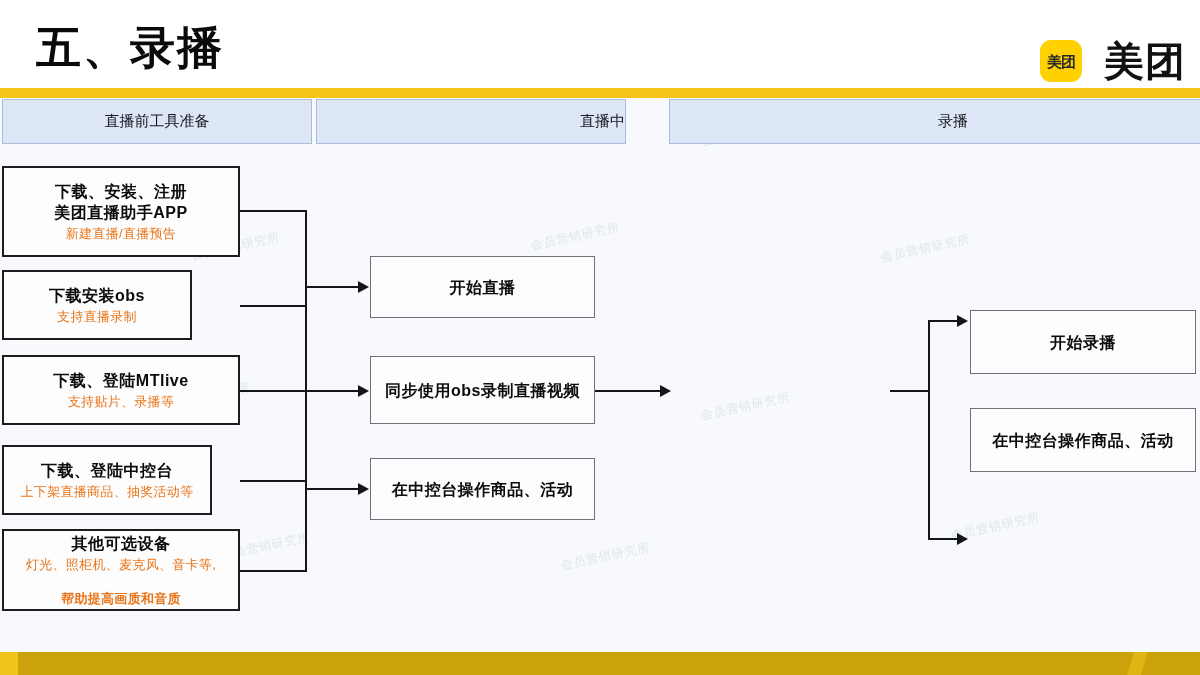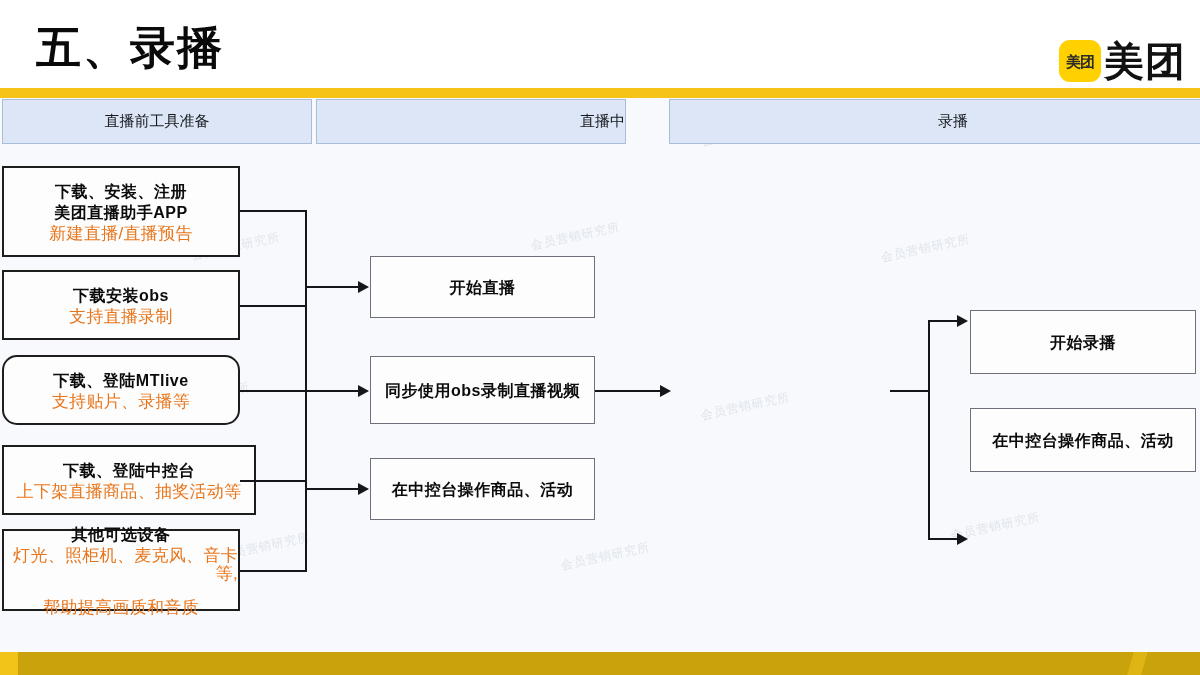--- a/index.html
+++ b/index.html
@@ -21,21 +21,21 @@
     position:absolute;left:36px;top:22px;
     font-size:45px;line-height:52px;
     font-weight:bold;color:#0a0a0a;
     letter-spacing:2px;
     white-space:nowrap;
   }
 
   
   .brand{
     position:absolute;right:14px;top:40px;
-    display:flex;align-items:center;gap:3px;
+    display:flex;align-items:center;gap:22px;
   }
   .brand-mark{
     width:42px;height:42px;border-radius:11px;
     background:#FFD100;
     display:flex;align-items:center;justify-content:center;
     font-size:15px;font-weight:bold;color:#2b2b2b;
     line-height:1;letter-spacing:-1px;
   }
   .brand-text{
     font-size:40px;font-weight:bold;color:#111;
@@ -92,30 +92,30 @@
     font-size:15px;color:#15181d;
   }
 
   
   .node{
     position:absolute;
     background:#FDFDFD;
     border:2px solid #1d1d1d;
     display:flex;flex-direction:column;
     align-items:center;justify-content:center;
-    text-align:right;
+    text-align:left;
     box-sizing:border-box;
   }
   .node.thin{border:1px solid #6e7179;}
   .node .ttl{
     font-size:16px;font-weight:bold;color:#0b0b0b;
     line-height:21px;letter-spacing:.5px;
   }
   .node .sub{
-    font-size:17px;color:#E8751A;
+    font-size:13px;color:#E8751A;
     line-height:18px;margin-top:2px;letter-spacing:.3px;
   }
 
   
   .ln{position:absolute;background:#15161a;}
   .ln.h{height:2px;}
   .ln.v{width:2px;}
   .arrow{
     position:absolute;
     width:0;height:0;
@@ -163,39 +163,39 @@
     <div class="phase" style="left:630px;width:566px;margin-left:39px;">
       <span>录播</span>
     </div>
 
     <div class="node" style="left:2px;top:68px;width:238px;height:91px;">
       <div class="ttl">下载、安装、注册</div>
       <div class="ttl">美团直播助手APP</div>
       <div class="sub">新建直播/直播预告</div>
     </div>
 
-    <div class="node" style="left:2px;top:172px;width:238px;height:70px;">
+    <div class="node" style="left:2px;top:172px;width:190px;height:70px;">
       <div class="ttl">下载安装obs</div>
       <div class="sub">支持直播录制</div>
     </div>
 
-    <div class="node" style="left:2px;top:257px;width:238px;height:70px;border-radius:15px;">
+    <div class="node" style="left:2px;top:257px;width:238px;height:70px;">
       <div class="ttl">下载、登陆MTlive</div>
       <div class="sub">支持贴片、录播等</div>
     </div>
 
-    <div class="node" style="left:2px;top:347px;width:254px;height:70px;">
+    <div class="node" style="left:2px;top:347px;width:210px;height:70px;">
       <div class="ttl">下载、登陆中控台</div>
       <div class="sub">上下架直播商品、抽奖活动等</div>
     </div>
 
     <div class="node" style="left:2px;top:431px;width:238px;height:82px;">
       <div class="ttl">其他可选设备</div>
       <div class="sub">灯光、照柜机、麦克风、音卡等,</div>
-      <div class="sub" style="margin-top:16px;">帮助提高画质和音质</div>
+      <div class="sub" style="margin-top:16px;font-weight:bold;">帮助提高画质和音质</div>
     </div>
 
     <div class="ln h" style="left:240px;top:112px;width:67px;"></div>
     <div class="ln h" style="left:240px;top:207px;width:67px;"></div>
     <div class="ln h" style="left:240px;top:292px;width:67px;"></div>
     <div class="ln h" style="left:240px;top:382px;width:67px;"></div>
     <div class="ln h" style="left:240px;top:472px;width:67px;"></div>
 
     <div class="ln v" style="left:305px;top:112px;height:362px;"></div>
 

